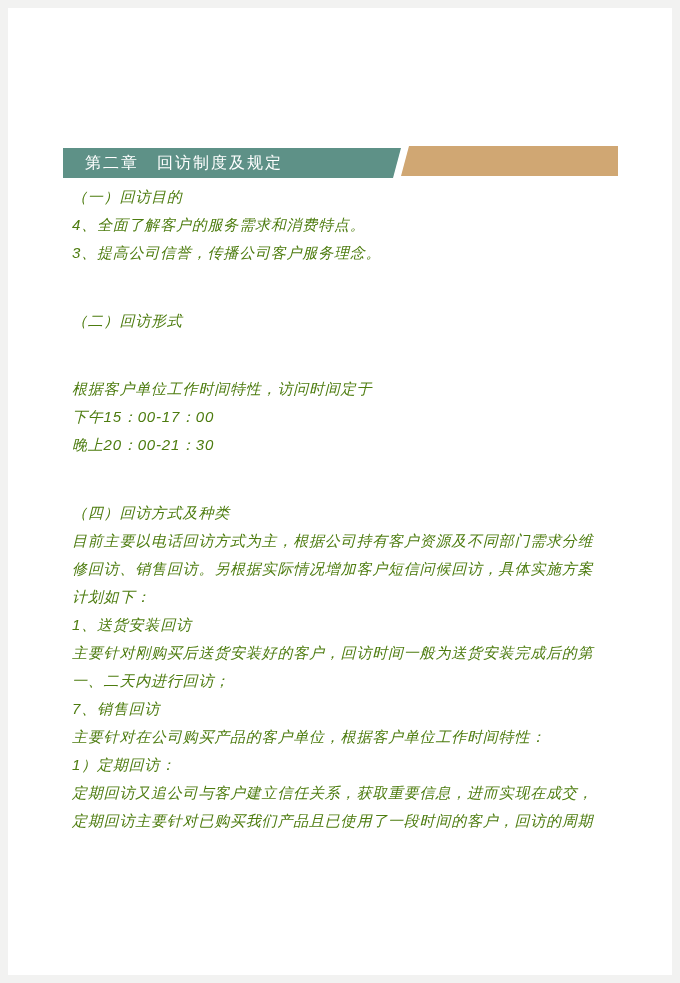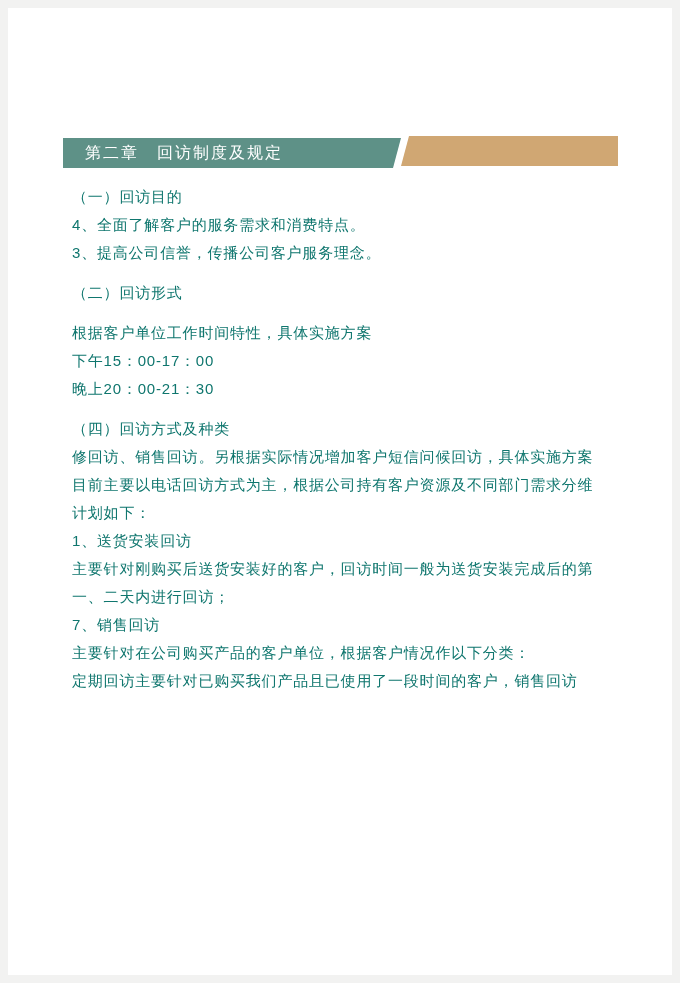--- a/index.html
+++ b/index.html
@@ -15,21 +15,21 @@
     overflow: hidden;
   }
   .paper {
     position: absolute;
     inset: 8px;
     background: #ffffff;
   }
   .banner {
     position: absolute;
     left: 55px;   
-    top: 130px;   
+    top: 140px;   
     height: 30px;
     display: flex;
     align-items: flex-start;
   }
   .banner-teal {
     width: 338px;
     height: 30px;
     clip-path: polygon(0 0, 100% 0, calc(100% - 8px) 100%, 0 100%);
     color: #ffffff;
     font-size: 16px;
@@ -47,61 +47,63 @@
   }
   .content {
     position: absolute;
     left: 64px;   
     top: 175px;   
     width: 548px;
     font-size: 15px;
     letter-spacing: 0.8px;
   }
   .section + .section {
-    margin-top: 12px;
+    margin-top: 40px;
   }
   .line {
     line-height: 28px;
     height: 28px;
     white-space: nowrap;
   }
 </style>
 </head>
 <body style="background: rgb(242, 242, 241);">
 
 <div class="paper" style="background: rgb(255, 255, 255);">
 
   <div class="banner">
     <div class="banner-teal" style="background: rgb(94, 145, 135); color: rgb(255, 255, 255);">
       <span>第二章　回访制度及规定</span>
     </div>
     <div class="banner-tan" style="background: rgb(208, 167, 115);"></div>
   </div>
 
-  <div class="content" id="content" style="color: #0f766e;">
+  <div class="content" id="content" style="color: #4d7c0f; font-style: italic;">
       <div class="section">
         <div class="line heading">（一）回访目的</div>
         <div class="line">4、全面了解客户的服务需求和消费特点。</div>
         <div class="line">3、提高公司信誉，传播公司客户服务理念。</div>
       </div>
       <div class="section">
         <div class="line heading">（二）回访形式</div>
       </div>
       <div class="section">
-        <div class="line">根据客户单位工作时间特性，具体实施方案</div>
+        <div class="line">根据客户单位工作时间特性，访问时间定于</div>
         <div class="line">下午15：00-17：00</div>
         <div class="line">晚上20：00-21：30</div>
       </div>
       <div class="section">
         <div class="line heading">（四）回访方式及种类</div>
+        <div class="line">目前主要以电话回访方式为主，根据公司持有客户资源及不同部门需求分维</div>
         <div class="line">修回访、销售回访。另根据实际情况增加客户短信问候回访，具体实施方案</div>
-        <div class="line">目前主要以电话回访方式为主，根据公司持有客户资源及不同部门需求分维</div>
         <div class="line">计划如下：</div>
         <div class="line">1、送货安装回访</div>
         <div class="line">主要针对刚购买后送货安装好的客户，回访时间一般为送货安装完成后的第</div>
         <div class="line">一、二天内进行回访；</div>
         <div class="line">7、销售回访</div>
-        <div class="line">主要针对在公司购买产品的客户单位，根据客户情况作以下分类：</div>
-        <div class="line">定期回访主要针对已购买我们产品且已使用了一段时间的客户，销售回访</div>
+        <div class="line">主要针对在公司购买产品的客户单位，根据客户单位工作时间特性：</div>
+        <div class="line">1）定期回访：</div>
+        <div class="line">定期回访又追公司与客户建立信任关系，获取重要信息，进而实现在成交，</div>
+        <div class="line">定期回访主要针对已购买我们产品且已使用了一段时间的客户，回访的周期</div>
       </div>
     </div>
 
 </div>
 
 </body></html>

